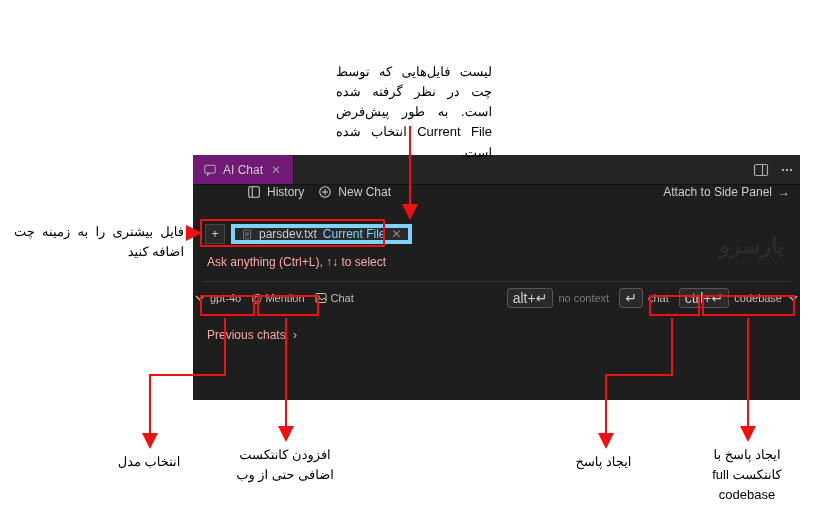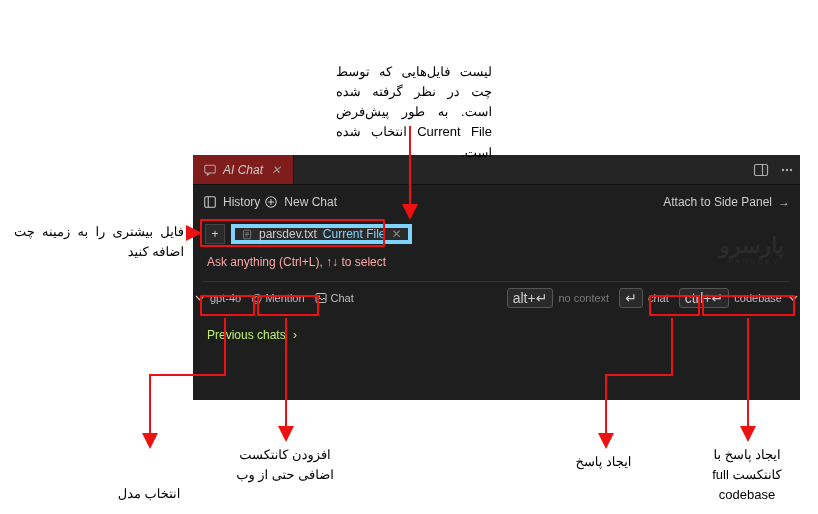--- a/index.html
+++ b/index.html
@@ -28,30 +28,29 @@
     height: 30px;
     background: #252526;
     border-bottom: 1px solid #111;
   }
   .tab {
     display: flex;
     align-items: center;
     gap: 6px;
     padding: 0 10px;
     height: 100%;
-    background: #7f1d1d;
+    background: #701a75;
     border-right: 1px solid #111;
-    font-style: italic;
   }
   .tab .icon { width: 14px; height: 14px; display:inline-flex; align-items:center; justify-content:center; }
   .tab-close { width:14px; height:14px; display:inline-flex; align-items:center; justify-content:center; color:#999; }
   .title-spacer { flex:1; }
   .tb-icon { width:26px; height:30px; display:inline-flex; align-items:center; justify-content:center; color:#aaa; }
   .subbar {
-    display:flex; align-items:center; height:34px; padding:0 10px; gap:4px;
+    display:flex; align-items:flex-start; height:34px; padding:0 10px; gap:14px;margin-left:44px;
   }
   .subbar .sp { flex:1; }
   .subbar .link { display:flex; align-items:center; gap:6px; color:#ccc; }
   .subbar .icon { width:14px; height:14px; display:inline-flex; align-items:center; justify-content:center; }
   .chipbar {
     display:flex; align-items:center; height:30px; padding:0 12px; gap:6px;
   }
   .plus-btn {
     width:20px; height:20px; display:flex; align-items:center; justify-content:center;
     border:1px solid #444; background:#2a2a2a; color:#ccc;
@@ -74,21 +73,21 @@
   .toolbar .item { display:flex; align-items:center; gap:4px; }
   .toolbar .sp { flex:1; }
   .toolbar .ghost { color:#7a7a7a; }
   .mini-icon { width:12px; height:12px; display:inline-flex; align-items:center; justify-content:center; }
   .kbd {
     border:1px solid #555; border-radius:3px; padding:1px 5px;
     font-size:14px; color:#ccc; background:#2a2a2a;
   }
   .toolbar .group { display:flex; align-items:center; gap:5px; }
   .prev {
-    padding:14px 14px; color:#bef264;
+    padding:14px 14px; color:#fca5a5;
   }
   .prev .chev { margin-left:4px; }
   .watermark {
     position:absolute; right:16px; top:78px; color:#2b2b2b; font-weight:700;
     font-size:22px; pointer-events:none;
   }
   .watermark-sub {
     position:absolute; right:20px; top:102px; color:#2a2a2a; font-size:8px; letter-spacing:2px; pointer-events:none;
   }
   
@@ -242,21 +241,21 @@
 </div>
 
 <div class="hl" style="left:200px; top:219px; width:185px; height:28px;"></div>
 <div class="hl" style="left:200px; top:295px; width:55px; height:21px;"></div>
 <div class="hl" style="left:257px; top:295px; width:62px; height:21px;"></div>
 <div class="hl" style="left:649px; top:295px; width:51px; height:21px;"></div>
 <div class="hl" style="left:702px; top:295px; width:93px; height:21px;"></div>
 
 <div class="callout" style="left:336px; top:14px; width:156px;margin-top:48px;">لیست فایل‌هایی که توسط چت در نظر گرفته شده است. به طور پیش‌فرض Current File انتخاب شده است.</div>
 <div class="callout" style="left:14px; top:222px; width:170px;">فایل بیشتری را به زمینه چت اضافه کنید</div>
-<div class="callout" style="left:104px; top:452px; width:90px; text-align:center;margin-top:32px;">انتخاب مدل</div>
+<div class="callout" style="left:104px; top:452px; width:90px; text-align:center;">انتخاب مدل</div>
 <div class="callout" style="left:225px; top:445px; width:120px; text-align:center;">افزودن کانتکست اضافی حتی از وب</div>
 <div class="callout" style="left:556px; top:452px; width:95px; text-align:center;">ایجاد پاسخ</div>
 <div class="callout" style="left:692px; top:445px; width:110px; text-align:center;">ایجاد پاسخ با کانتکست full codebase</div>
 
 <svg class="arrows">
   <defs>
     <marker id="ah" markerWidth="8" markerHeight="8" refX="6" refY="4" orient="auto">
       <path d="M0,0 L8,4 L0,8 Z" fill="#e11"></path>
     </marker>
   </defs>

